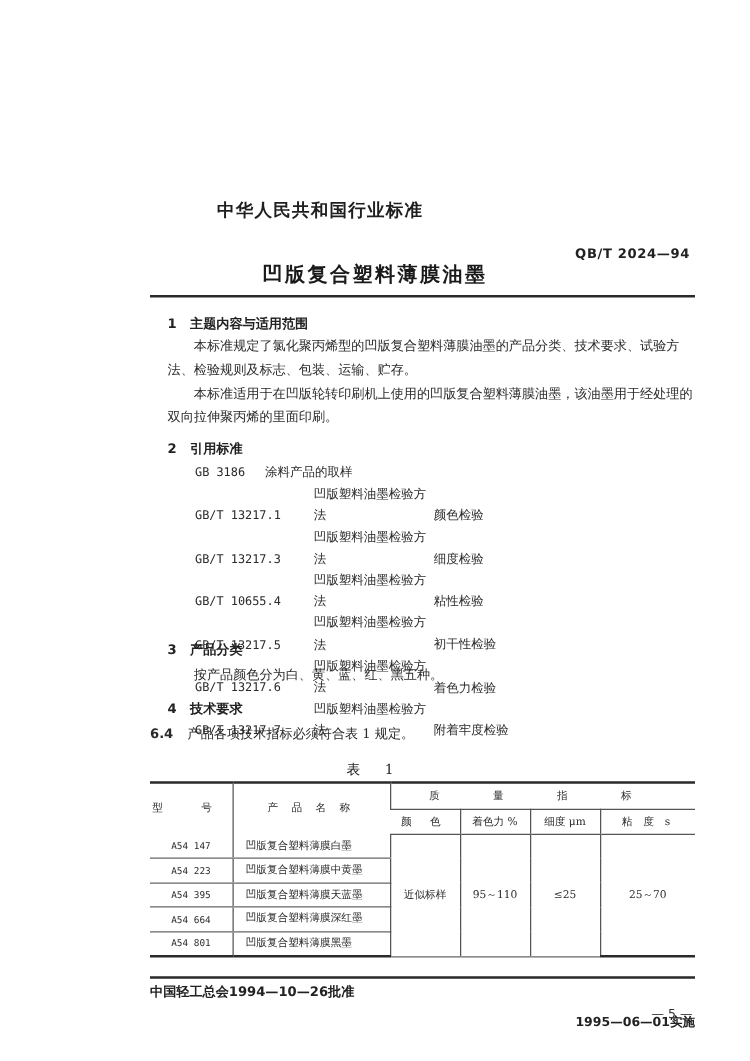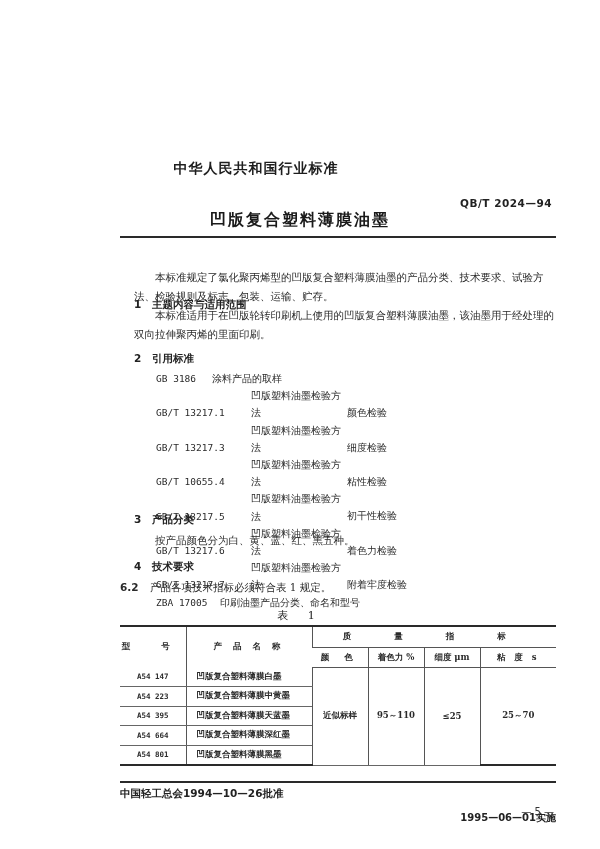--- a/index.html
+++ b/index.html
@@ -87,21 +87,21 @@
       position: absolute;
       left: 120px; top: 625px;
       width: 436px;
       border-collapse: collapse;
       font-size: 8.5px;
       color: #2a2a2a;
     }
     table.spec td, table.spec th {
       border-left: 1px solid #555;
       text-align: center;
-      font-weight: bold;
+      font-weight: normal;
       padding: 0;
     }
     table.spec tr > *:first-child { border-left: none; }
     table.spec thead tr:first-child th { border-top: 2px solid #2a2a2a; }
     table.spec .hdr-top { height: 20px; border-bottom: 1px solid #555; letter-spacing: 20px; }
     table.spec .hdr-sub { height: 19px; }
     table.spec thead tr:last-child th { border-bottom: 1px solid #555; }
     table.spec tbody td { height: 18.5px; border-bottom: 1px solid #666; }
     table.spec tbody tr:last-child td { border-bottom: 2px solid #2a2a2a; }
     table.spec td.model { font-family: "DejaVu Sans Mono", "Liberation Mono", monospace; font-size: 7.5px; }
@@ -134,56 +134,55 @@
     }
   </style>
 </head>
 <body>
 
 <div class="abs std-cat">中华人民共和国行业标准</div>
 <div class="abs std-code">QB/T 2024—94</div>
 <div class="abs doc-title">凹版复合塑料薄膜油墨</div>
 <div class="abs rule" style="top:236px;"></div>
 
-<div class="abs sec-head" style="top:252px;margin-top:46px;">
+<div class="abs sec-head" style="top:252px;">
   <span class="num">1</span><span>主题内容与适用范围</span>
 </div>
 <div class="abs para" style="top:268px;">
   <span class="ind"></span><span>本标准规定了氯化聚丙烯型的凹版复合塑料薄膜油墨的产品分类、技术要求、试验方法、检验规则及标志、包装、运输、贮存。</span>
 </div>
 <div class="abs para" style="top:306px;">
   <span class="ind"></span><span>本标准适用于在凹版轮转印刷机上使用的凹版复合塑料薄膜油墨，该油墨用于经处理的双向拉伸聚丙烯的里面印刷。</span>
 </div>
 
 <div class="abs sec-head" style="top:352px;">
   <span class="num">2</span><span>引用标准</span>
 </div>
 <div class="abs ref-list" style="top:370px;">
   <div><span class="code short">GB 3186</span><span>涂料产品的取样</span></div>
   <div><span class="code">GB/T 13217.1</span><span class="method">凹版塑料油墨检验方法</span><span>颜色检验</span></div>
   <div><span class="code">GB/T 13217.3</span><span class="method">凹版塑料油墨检验方法</span><span>细度检验</span></div>
   <div><span class="code">GB/T 10655.4</span><span class="method">凹版塑料油墨检验方法</span><span>粘性检验</span></div>
   <div><span class="code">GB/T 13217.5</span><span class="method">凹版塑料油墨检验方法</span><span>初干性检验</span></div>
   <div><span class="code">GB/T 13217.6</span><span class="method">凹版塑料油墨检验方法</span><span>着色力检验</span></div>
   <div><span class="code">GB/T 13217.7</span><span class="method">凹版塑料油墨检验方法</span><span>附着牢度检验</span></div>
-  <div><span class="code zba">ZBA 17005</span><span>印刷油墨产品分类、命名和型号</span></div>
 </div>
 
 <div class="abs sec-head" style="top:513px;">
   <span class="num">3</span><span>产品分类</span>
 </div>
 <div class="abs para" style="top:511px;margin-top:20px;">
   <span class="ind"></span><span>按产品颜色分为白、黄、蓝、红、黑五种。</span>
 </div>
 
 <div class="abs sec-head" style="top:560px;">
   <span class="num">4</span><span>技术要求</span>
 </div>
 <div class="abs para" style="top:578px; left:120px;">
-  <span style="display:inline-block;width:30px;font-family:'DejaVu Sans','Liberation Sans',sans-serif;font-weight:bold;">6.2</span><span>产品各项技术指标必须符合表 1 规定。</span>
+  <span style="display:inline-block;width:30px;font-family:'DejaVu Sans','Liberation Sans',sans-serif;font-weight:bold;">6.4</span><span>产品各项技术指标必须符合表 1 规定。</span>
 </div>
 
 <div class="abs tbl-caption" style="width:600px;">表 1</div>
 <table class="spec">
   <colgroup>
     <col style="width:66px">
     <col style="width:126px">
     <col style="width:56px">
     <col style="width:56px">
     <col style="width:56px">

